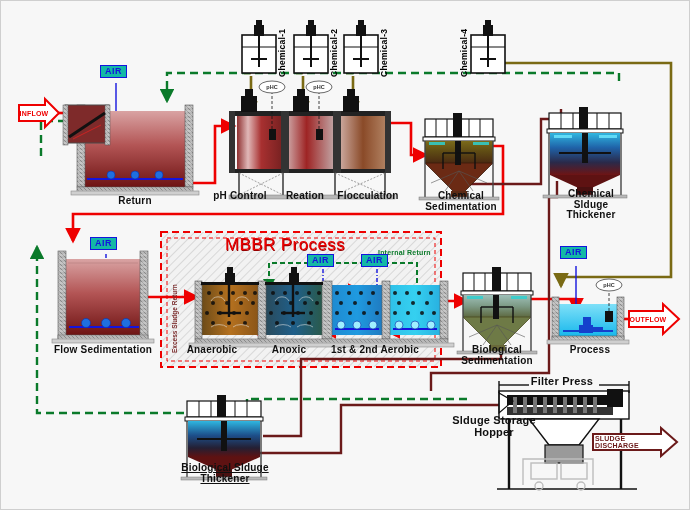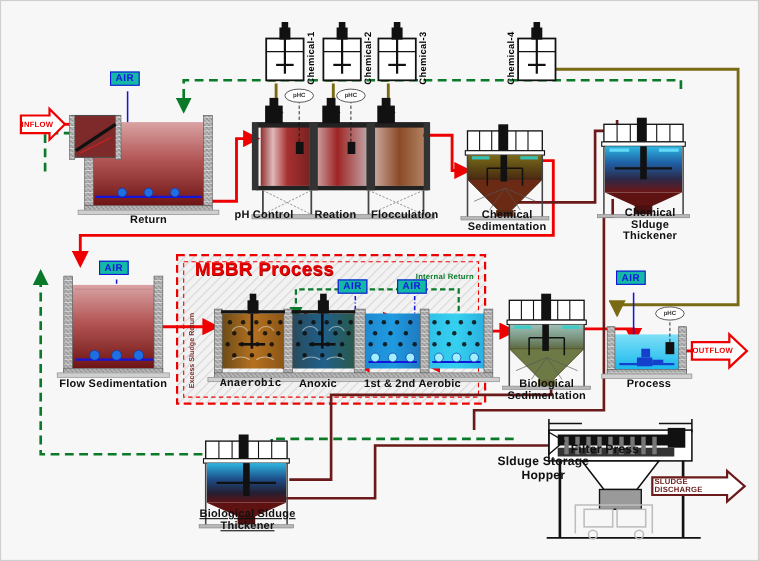--- a/index.html
+++ b/index.html
@@ -38,23 +38,24 @@
     font-size:9px;font-weight:bold;
     padding:1px 4px 1px 4px;
     background:#14b8a6;
     letter-spacing:0.5px;
     line-height:1;
   }
   .mbbr-title{
     position:absolute;
     color:#ee0000;
     font-size:17px;
-    font-weight:bold;
+    font-weight:normal;
     letter-spacing:0.4px;
     text-shadow:0.6px 0.6px 0 #990000;
+    margin-left:48px;
   }
   .internal-return{
     position:absolute;
     color:#0a7a2a;
     font-size:7px;
     font-weight:bold;
     letter-spacing:0.2px;
   }
   .excess-return{
     position:absolute;
@@ -729,25 +730,25 @@
   <div class="lbl unit-label" style="left:94px;top:195px;width:80px;">Return</div>
   <div class="lbl unit-label" style="left:199px;top:190px;width:80px;">pH Control</div>
   <div class="lbl unit-label" style="left:273px;top:190px;width:62px;">Reation</div>
   <div class="lbl unit-label" style="left:328px;top:190px;width:78px;">Flocculation</div>
   <div class="lbl unit-label" style="left:421px;top:190px;width:78px;">Chemical
 Sedimentation</div>
   <div class="lbl unit-label" style="left:545px;top:188px;width:90px;">Chemical
 Slduge
 Thickener</div>
   <div class="lbl unit-label" style="left:46px;top:344px;width:112px;">Flow Sedimentation</div>
-  <div class="lbl unit-label" style="left:192px;top:344px;width:70px;font-family:Liberation Mono, monospace;">Anaerobic</div>
+  <div class="lbl unit-label" style="left:176px;top:344px;width:70px;">Anaerobic</div>
   <div class="lbl unit-label" style="left:258px;top:344px;width:60px;">Anoxic</div>
   <div class="lbl unit-label" style="left:313px;top:344px;width:122px;">1st &amp; 2nd Aerobic</div>
   <div class="lbl unit-label" style="left:444px;top:344px;width:104px;">Biological
 Sedimentation</div>
   <div class="lbl unit-label" style="left:558px;top:344px;width:62px;">Process</div>
   <div class="lbl unit-label" style="left:165px;top:462px;width:118px;text-decoration:underline;">Biological Slduge
 Thickener</div>
-  <div class="lbl unit-label" style="left:501px;top:375px;width:96px;font-size:11px;margin-top:28px;">Filter Press</div>
+  <div class="lbl unit-label" style="left:513px;top:375px;width:96px;font-size:11px;">Filter Press</div>
   <div class="lbl unit-label" style="left:438px;top:414px;width:110px;font-size:11px;">Slduge Storage
 Hopper</div>
 
 </div>
 
 </body></html>

